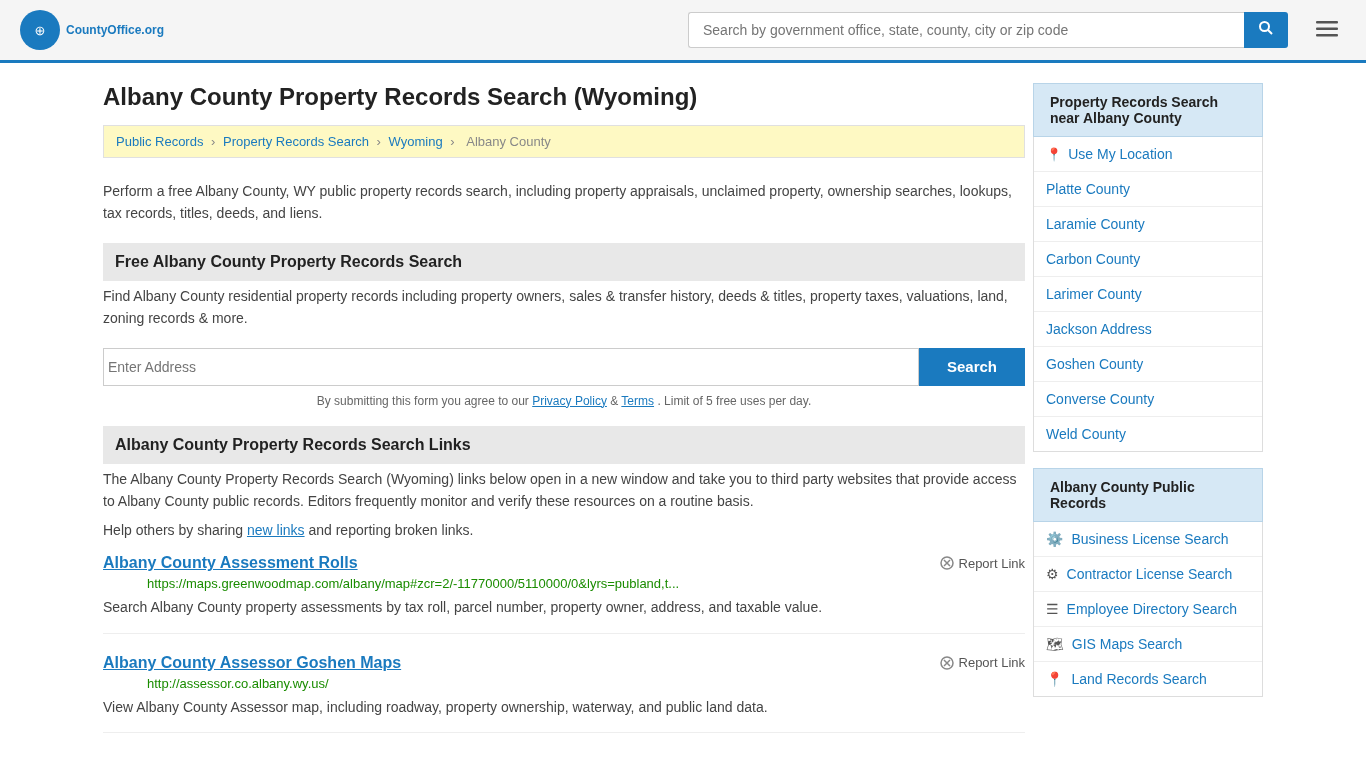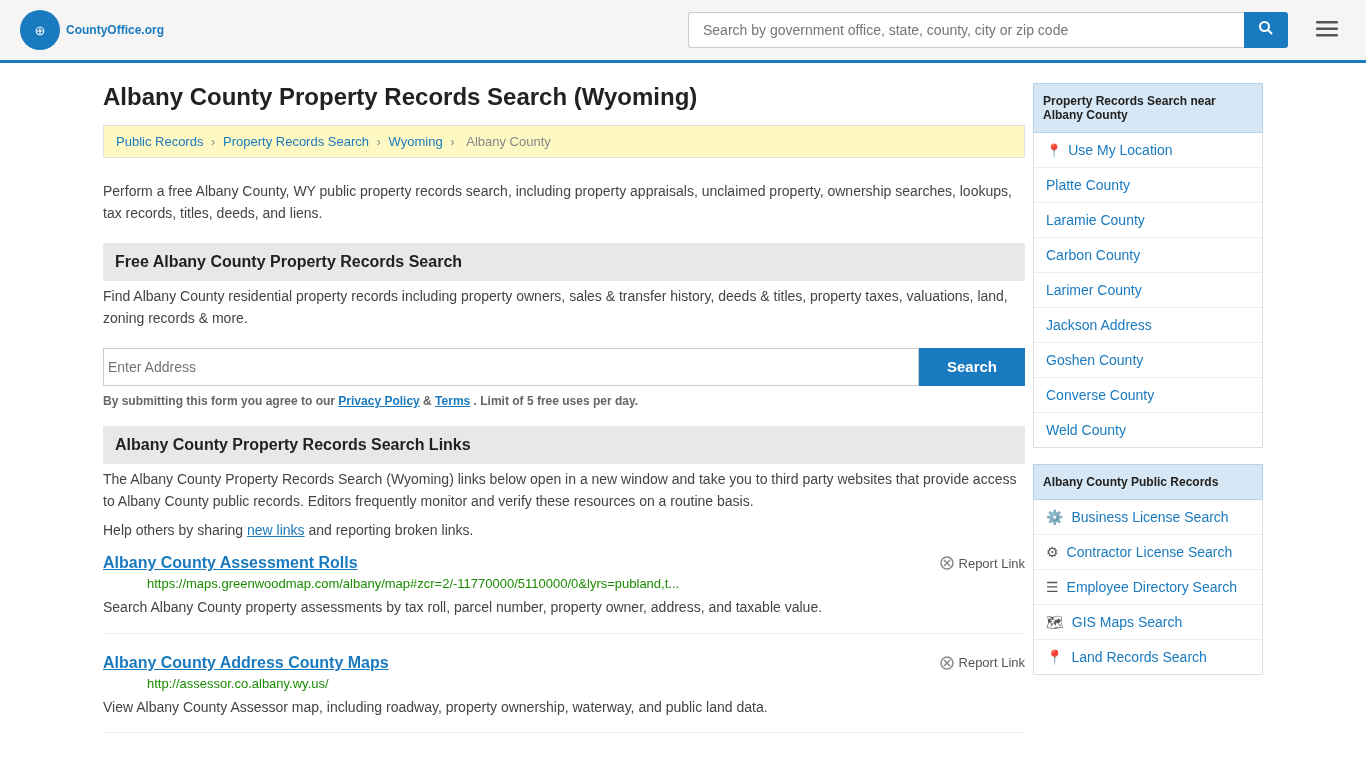--- a/index.html
+++ b/index.html
@@ -136,23 +136,22 @@
       border: none;
       padding: 10px 28px;
       font-size: 15px;
       font-weight: bold;
       cursor: pointer;
       border-radius: 0;
     }
     .form-disclaimer {
       font-size: 12px;
       color: #666;
-      text-align: left;
+      text-align: center;
       margin-bottom: 18px;
-      font-weight: bold;
     }
     .form-disclaimer a { color: #1a7abf; }
 
     
     .links-description { font-size: 14px; color: #444; line-height: 1.6; margin-bottom: 10px; }
     .share-links-line { font-size: 14px; color: #444; margin-bottom: 16px; }
     .share-links-line a { color: #1a7abf; }
 
     
     .record-link-item { margin-bottom: 20px; border-bottom: 1px solid #eee; padding-bottom: 14px; }
@@ -178,22 +177,22 @@
       cursor: pointer;
       background: none;
       border: none;
     }
     .record-url { color: #1a8c00; font-size: 13px; margin-bottom: 5px; padding-left: 44px; }
     .record-desc { font-size: 14px; color: #444; line-height: 1.6; }
 
     
     .sidebar-section-header {
       background: #d6e8f5;
-      padding: 10px 9px;
-      font-size: 12px;
+      padding: 10px 16px;
+      font-size: 14px;
       font-weight: bold;
       color: #222;
       margin-bottom: 0;
       border: 1px solid #b8d4e8;
     }
     .sidebar-list {
       border: 1px solid #ddd;
       border-top: none;
       margin-bottom: 16px;
     }
@@ -307,21 +306,21 @@
           </svg>
           <span>Report Link</span>
         </button>
       </div>
       <div class="record-url">https://maps.greenwoodmap.com/albany/map#zcr=2/-11770000/5110000/0&amp;lyrs=publand,t...</div>
       <div class="record-desc">Search Albany County property assessments by tax roll, parcel number, property owner, address, and taxable value.</div>
     </div>
 
     <div class="record-link-item">
       <div class="record-link-header">
-        <a class="record-link-title" href="#">Albany County Address County Maps</a>
+        <a class="record-link-title" href="#">Albany County Assessor Goshen Maps</a>
         <button class="report-link-btn">
           <svg width="14" height="14" viewBox="0 0 14 14" fill="none">
             <circle cx="7" cy="7" r="6" stroke="#888" stroke-width="1.5" fill="none"></circle>
             <line x1="4" y1="4" x2="10" y2="10" stroke="#888" stroke-width="1.5"></line>
             <line x1="10" y1="4" x2="4" y2="10" stroke="#888" stroke-width="1.5"></line>
           </svg>
           <span>Report Link</span>
         </button>
       </div>
       <div class="record-url">http://assessor.co.albany.wy.us/</div>

